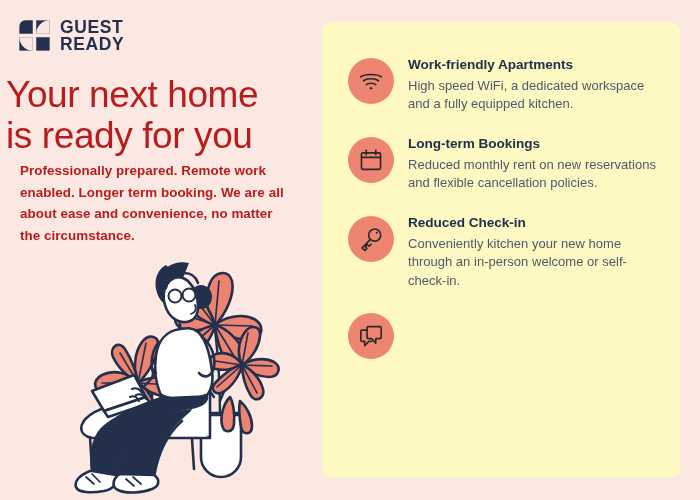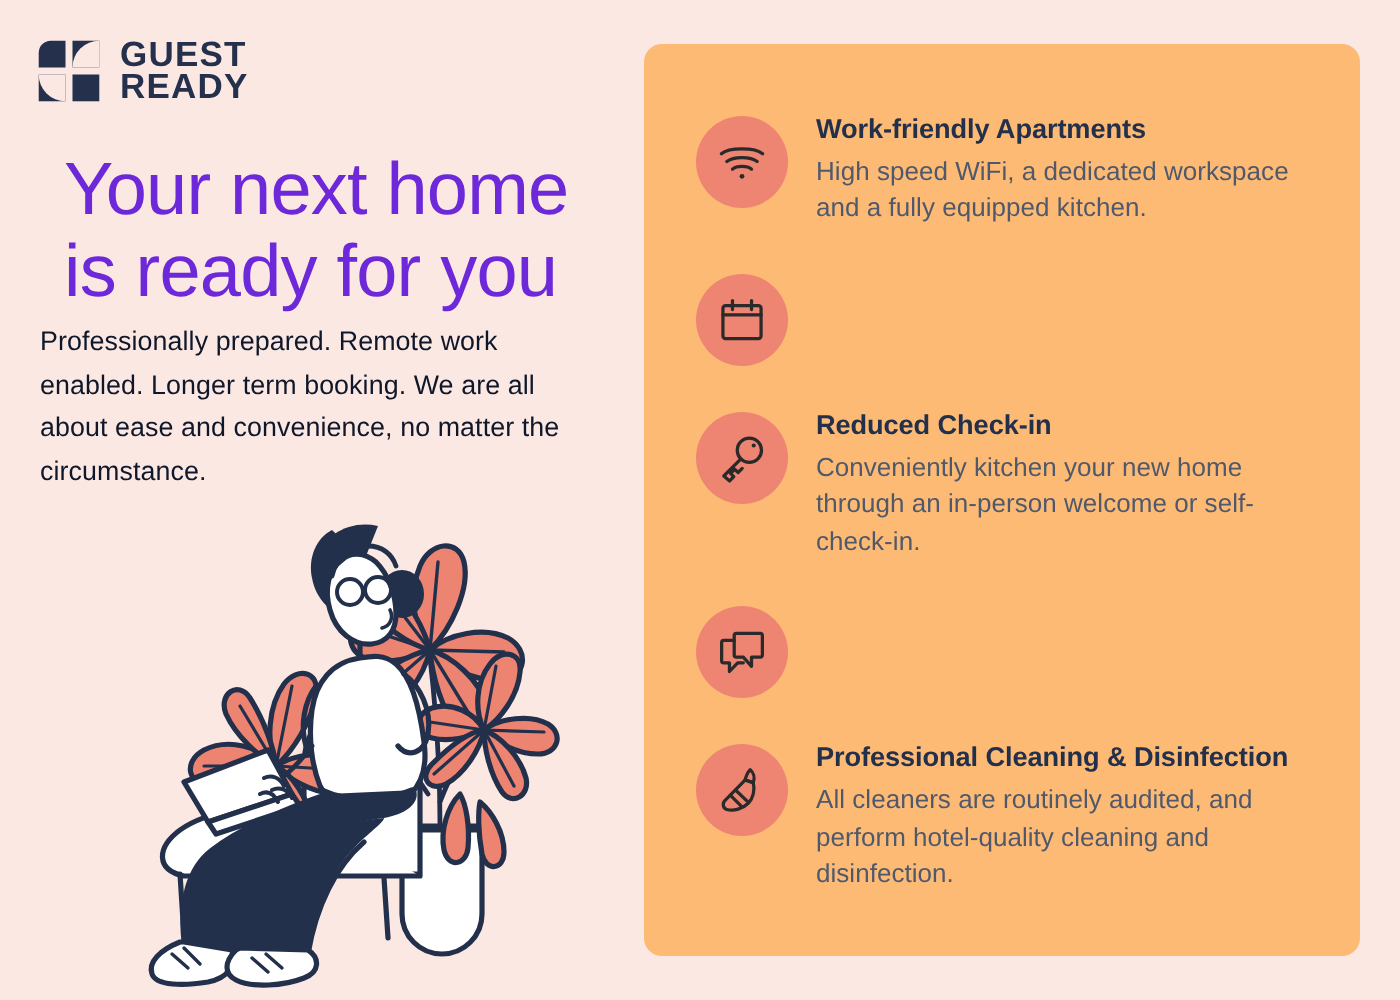--- a/index.html
+++ b/index.html
@@ -33,21 +33,21 @@
     width: 322px;
     height: 500px;
   }
 
   
   .logo {
     position: absolute;
     left: 18px;
     top: 19px;
     display: flex;
-    align-items: flex-start;
+    align-items: center;
     gap: 9px;
   }
   .logo-mark {
     width: 33px;
     height: 33px;
     display: block;
   }
   .logo-word {
     display: flex;
     flex-direction: column;
@@ -57,61 +57,62 @@
     font-family: "Liberation Sans", sans-serif;
     font-weight: bold;
     font-size: 17.5px;
     letter-spacing: 0.6px;
     color: #24304C;
   }
 
   
   .headline {
     position: absolute;
-    left: 32px;
+    left: 6px;
     top: 74px;
     width: 300px;
     font-size: 37px;
     font-weight: 300;
     line-height: 1.12;
     letter-spacing: -0.4px;
-    color: #6d28d9;
+    color: #b91c1c;
     white-space: pre-line;
   }
 
   
   .lede {
     position: absolute;
     left: 20px;
     top: 160px;
     width: 268px;
     font-size: 13.4px;
     line-height: 1.62;
-    color: #0f172a;
+    color: #b91c1c;
     letter-spacing: 0.05px;
+    font-weight: bold;
   }
 
   
   .illustration {
     position: absolute;
     left: 34px;
     top: 225px;
     width: 275px;
     height: 270px;
   }
 
   
 
   .card {
     position: absolute;
     left: 322px;
     top: 22px;
     width: 358px;
     height: 456px;
-    background: #fdba74;
+    background: #fef9c3;
     border-radius: 9px;
   }
 
   .feature-list {
     position: absolute;
     left: 0; top: 0;
     width: 100%;
     padding: 34px 18px 0 26px;
   }
 
@@ -346,20 +347,24 @@
 
       <div class="feature">
         <div class="feature-icon">
           <svg viewBox="0 0 24 24" fill="none" stroke="#2A2A2A" stroke-width="1.5" stroke-linecap="round">
             <rect x="3.2" y="5.4" width="17.6" height="15.2" rx="1.2"></rect>
             <path d="M3.2 9.6 L20.8 9.6"></path>
             <path d="M7.6 3 L7.6 7.2"></path>
             <path d="M16.4 3 L16.4 7.2"></path>
           </svg>
         </div>
+        <div class="feature-body">
+          <div class="feature-title">Long-term Bookings</div>
+          <div class="feature-desc">Reduced monthly rent on new reservations and flexible cancellation policies.</div>
+        </div>
       </div>
 
       <div class="feature">
         <div class="feature-icon">
           <svg viewBox="0 0 24 24" fill="none" stroke="#2A2A2A" stroke-width="1.5" stroke-linecap="round" stroke-linejoin="round">
             <circle cx="15.4" cy="8.4" r="5.6"></circle>
             <circle cx="17.4" cy="6.2" r="0.95" fill="#2A2A2A" stroke="none"></circle>
             <path d="M11.5 12.4 L3.6 20.3 L6.3 22.6 L8.2 20.6 L6.7 19.1 L8.6 17.2 L10.2 18.7 L12.1 16.8"></path>
           </svg>
         </div>
@@ -371,31 +376,17 @@
 
       <div class="feature">
         <div class="feature-icon">
           <svg viewBox="0 0 24 24" fill="none" stroke="#2A2A2A" stroke-width="1.5" stroke-linecap="round" stroke-linejoin="round">
             <path d="M9.4 3.4 H20.4 A1 1 0 0 1 21.4 4.4 V13.4 A1 1 0 0 1 20.4 14.4 H16.4 V18.6 L12.6 14.4 H9.4 A1 1 0 0 1 8.4 13.4 V4.4 A1 1 0 0 1 9.4 3.4 Z"></path>
             <path d="M8.4 6.6 H3.6 A1 1 0 0 0 2.6 7.6 V16 A1 1 0 0 0 3.6 17 H6.2 V21 L10 17 H12.6"></path>
           </svg>
         </div>
       </div>
 
-      <div class="feature">
-        <div class="feature-icon">
-          <svg viewBox="0 0 24 24" fill="none" stroke="#2A2A2A" stroke-width="1.5" stroke-linecap="round" stroke-linejoin="round">
-            <path d="M15.8 2.6 C17.4 4 18 6.4 17.2 8.6 L13.4 7.4 C14 5.2 14.8 3.6 15.8 2.6 Z"></path>
-            <path d="M17.2 8.6 L13.4 7.4 L4.2 16.8 C2.8 18.2 3.2 20.4 5 21 C8.2 22 12.4 20.6 15 18 C17.2 15.8 18 11.8 17.2 8.6 Z"></path>
-            <path d="M9 12 L14.6 17.4"></path>
-            <path d="M6.6 14.4 L12 19.8"></path>
-          </svg>
-        </div>
-        <div class="feature-body">
-          <div class="feature-title">Professional Cleaning &amp; Disinfection</div>
-          <div class="feature-desc">All cleaners are routinely audited, and perform hotel-quality cleaning and disinfection.</div>
-        </div>
-      </div>
 
     </div>
   </div>
 
 </div>
 
 </body></html>

